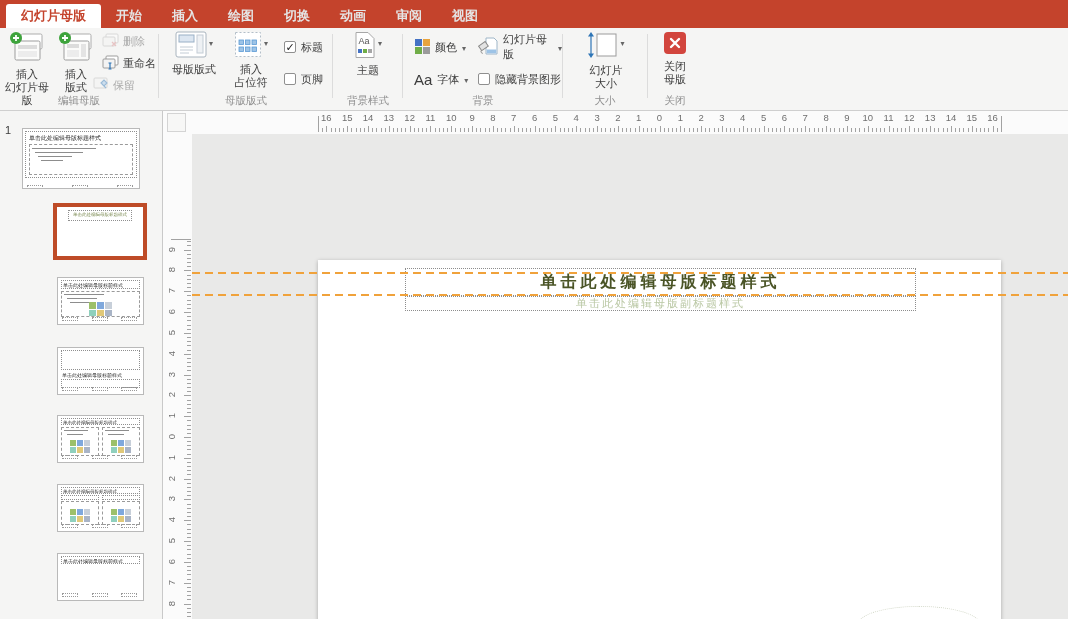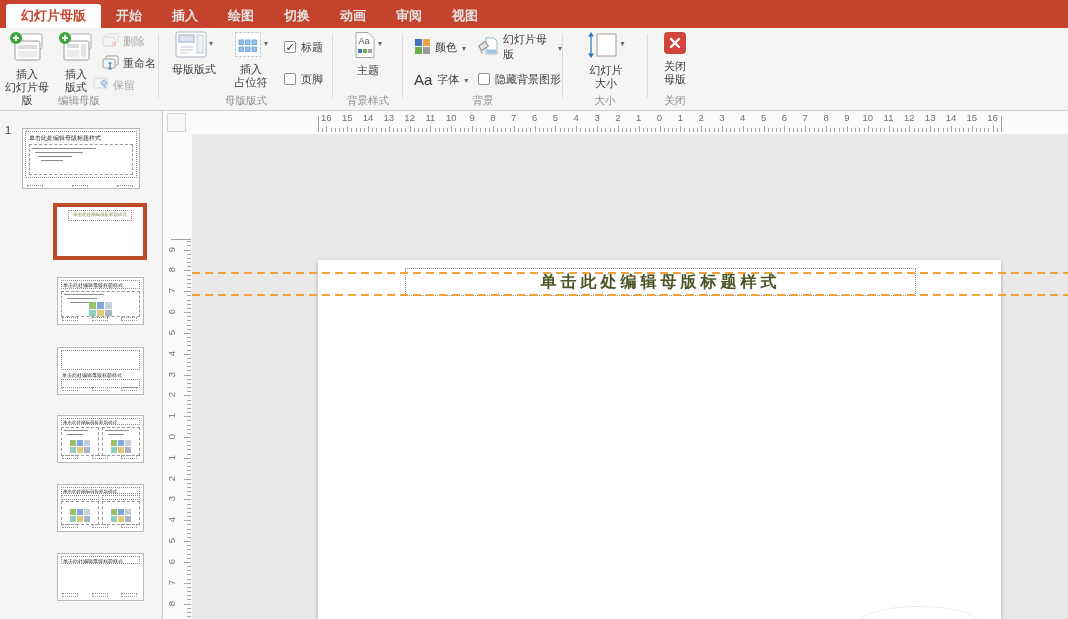--- a/index.html
+++ b/index.html
@@ -688,18 +688,21 @@
       <div class="vtick" style="top: 477.888px; width: 4px; left: 24px;"></div>
       <div class="vtick" style="top: 482.052px; width: 4px; left: 24px;"></div>
       <div class="vtick" style="top: 105.21px; width: 20px; left: 8px;"></div>
     </div>
 
   <div class="canvas">
     <div class="slide">
       <div class="ph ph-title">
         <span>单击此处编辑母版标题样式</span>
       </div>
+      <div class="ph ph-subtitle">
+        <span>单击此处编辑母版副标题样式</span>
+      </div>
       <div class="arc"></div>
     </div>
     <div class="guide" style="top:138px"></div>
     <div class="guide" style="top:160px"></div>
   </div>
 </div>
 
 </body></html>

